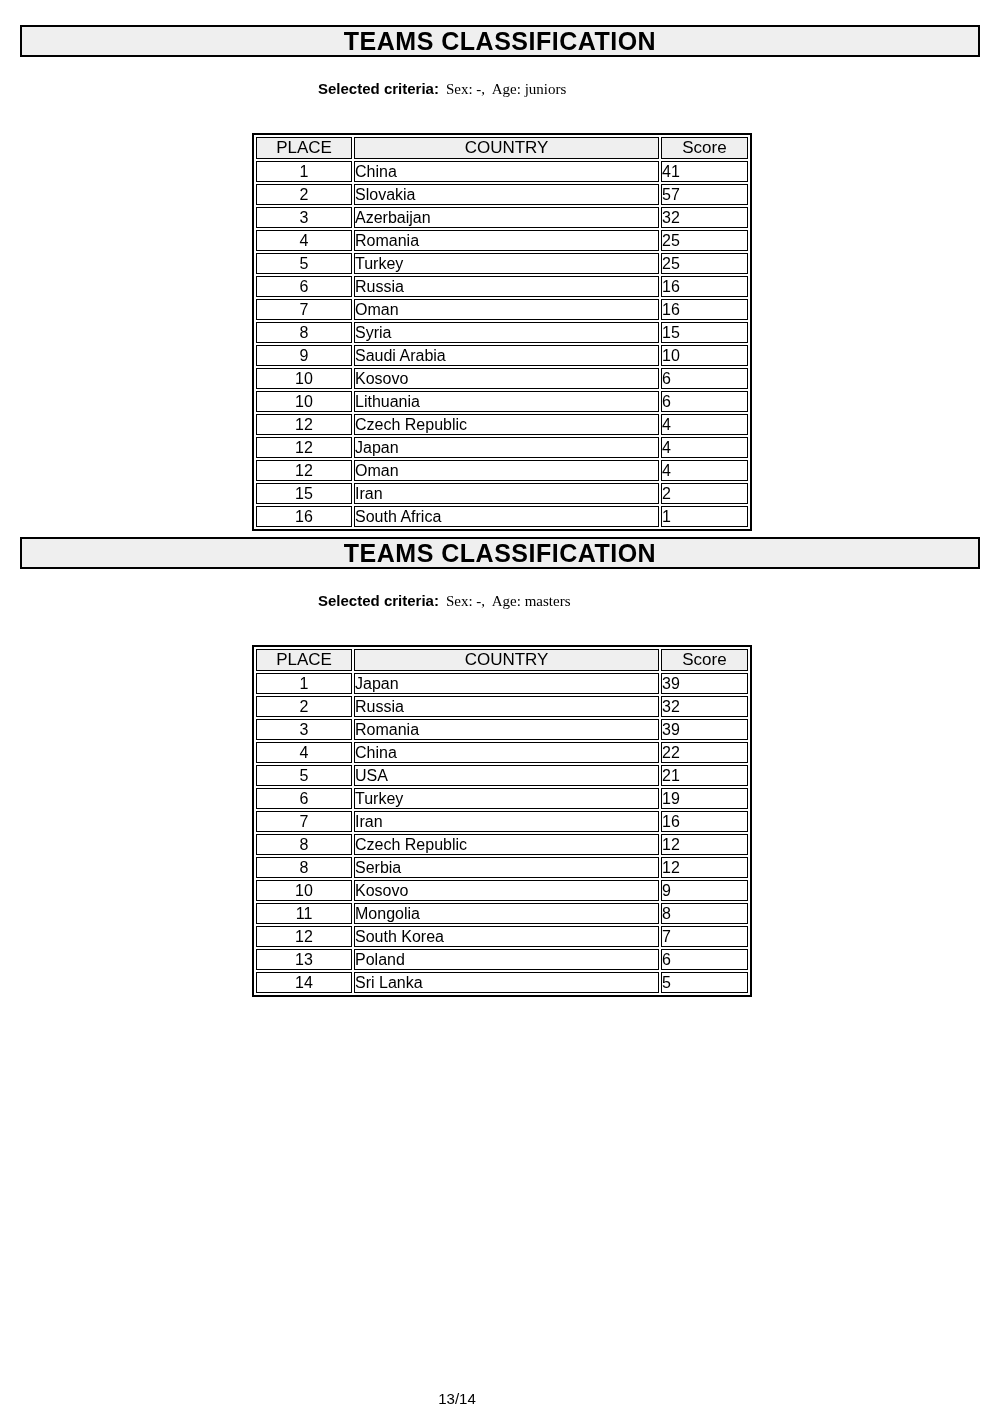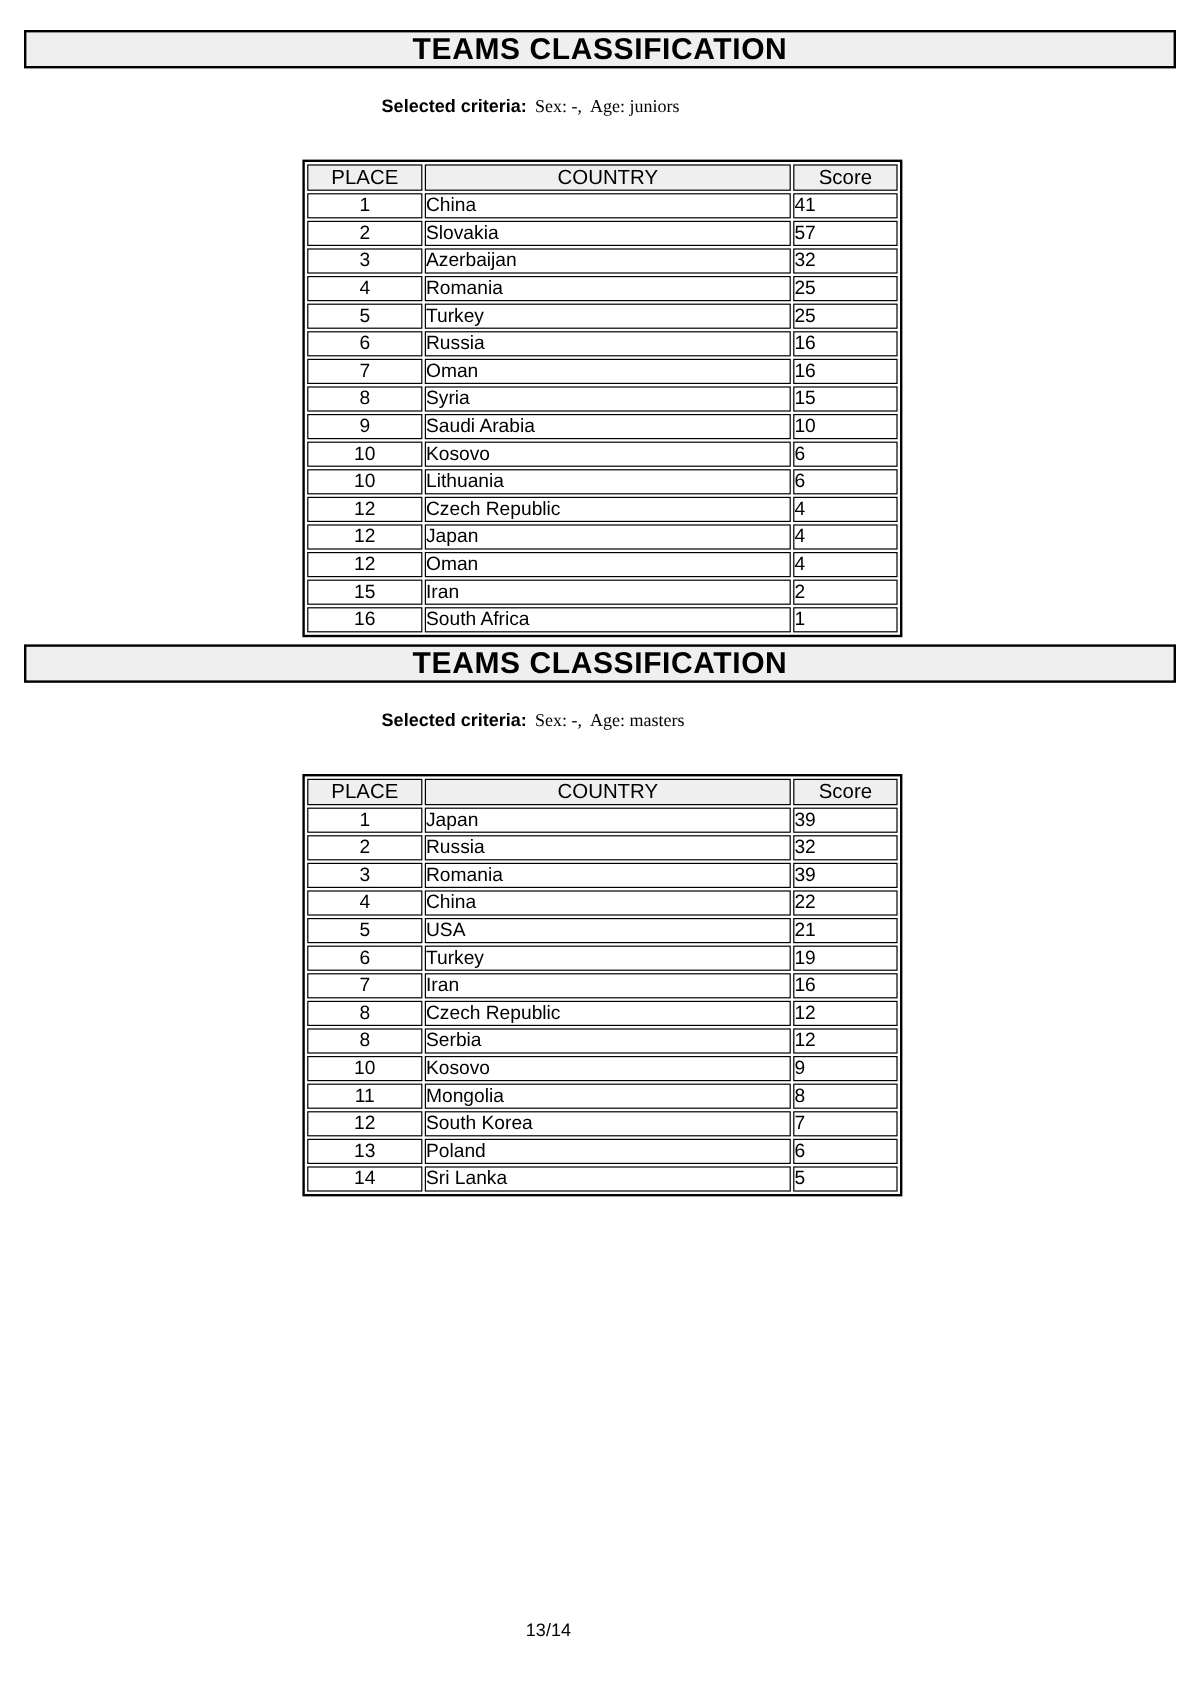--- a/index.html
+++ b/index.html
@@ -75,21 +75,21 @@
     line-height: 19px;
     vertical-align: middle;
     overflow: hidden;
     white-space: nowrap;
   }
   td.col-place  { text-align: center; }
   td.col-country { text-align: left; padding-left: 3px; }
   td.col-score  { text-align: left; }
   .footer {
     position: absolute;
-    top: 1350px;
+    top: 1390px;
     left: 0;
     width: 914px;
     text-align: center;
     font-size: 15px;
   }
 </style>
 </head>
 <body>
 
 <div class="page">

